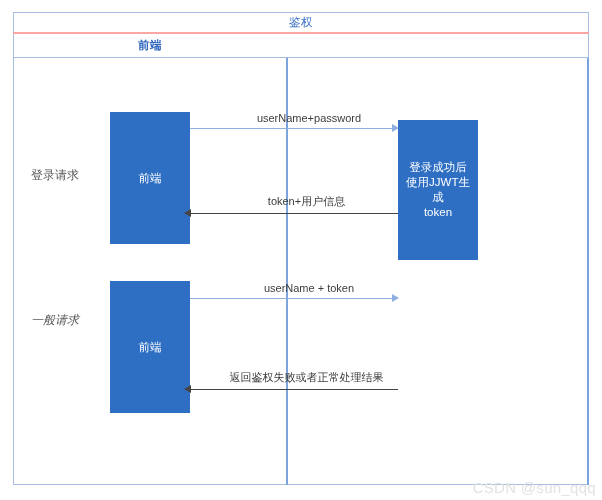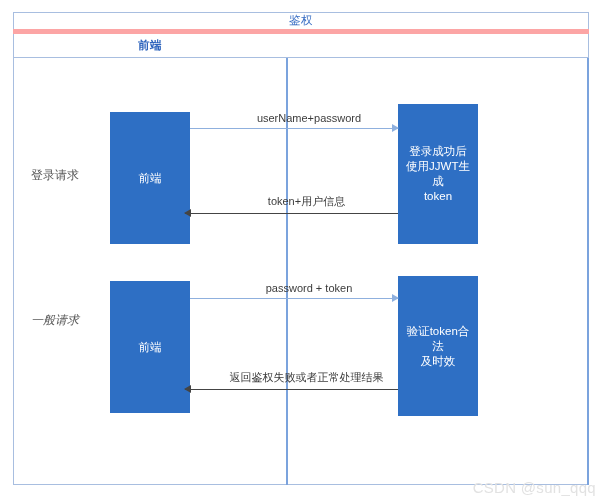--- a/index.html
+++ b/index.html
@@ -36,21 +36,21 @@
   }
 
   
   .title-band {
     position: absolute;
     left: 13px;
     top: 12px;
     width: 576px;
     height: 22px;
     box-sizing: border-box;
-    border-bottom: 5px solid #fca5a5;
+    border-bottom: 2px solid #fca5a5;
     display: flex;
     align-items: center;
     justify-content: center;
   }
   .title-text {
     color: #3a6fc4;
     font-size: 11.5px;
     letter-spacing: 0.5px;
   }
 
@@ -102,21 +102,21 @@
   }
   .actor-box .box-label {
     color: #ffffff;
     font-size: 11.5px;
     line-height: 15px;
     padding: 0 5px;
     white-space: pre-line;
   }
 
   #box-frontend-login  { left: 110px; top: 112px; width: 80px; height: 132px; }
-  #box-server-login    { left: 398px; top: 104px; width: 80px; height: 140px; justify-content: center; }
+  #box-server-login    { left: 398px; top: 120px; width: 80px; height: 140px; justify-content: center; }
   #box-frontend-normal { left: 110px; top: 281px; width: 80px; height: 132px; }
   #box-server-normal   { left: 398px; top: 276px; width: 80px; height: 140px; }
 
   
   .row-label {
     position: absolute;
     font-size: 12px;
     color: #5a5a5a;
     white-space: nowrap;
   }
@@ -214,41 +214,37 @@
   <div class="actor-box" id="box-server-login">
     <span class="box-label">登录成功后
 使用JJWT生成
 token</span>
   </div>
 
   <div class="actor-box" id="box-frontend-normal">
     <span class="box-label">前端</span>
   </div>
 
-  <div class="actor-box" id="box-server-normal">
-    <span class="box-label">验证token合法
-及时效</span>
-  </div>
 
   <div class="msg outgoing" id="msg-login-request">
     <div class="line"></div>
     <div class="head"></div>
     <span class="msg-label">userName+password</span>
   </div>
 
   <div class="msg returning" id="msg-login-response">
     <div class="line"></div>
     <div class="head"></div>
     <span class="msg-label">token+用户信息</span>
   </div>
 
   <div class="msg outgoing" id="msg-normal-request">
     <div class="line"></div>
     <div class="head"></div>
-    <span class="msg-label">password + token</span>
+    <span class="msg-label">userName + token</span>
   </div>
 
   <div class="msg returning" id="msg-normal-response">
     <div class="line"></div>
     <div class="head"></div>
     <span class="msg-label">返回鉴权失败或者正常处理结果</span>
   </div>
 
   <div class="watermark">CSDN @sun_qqq</div>
 

